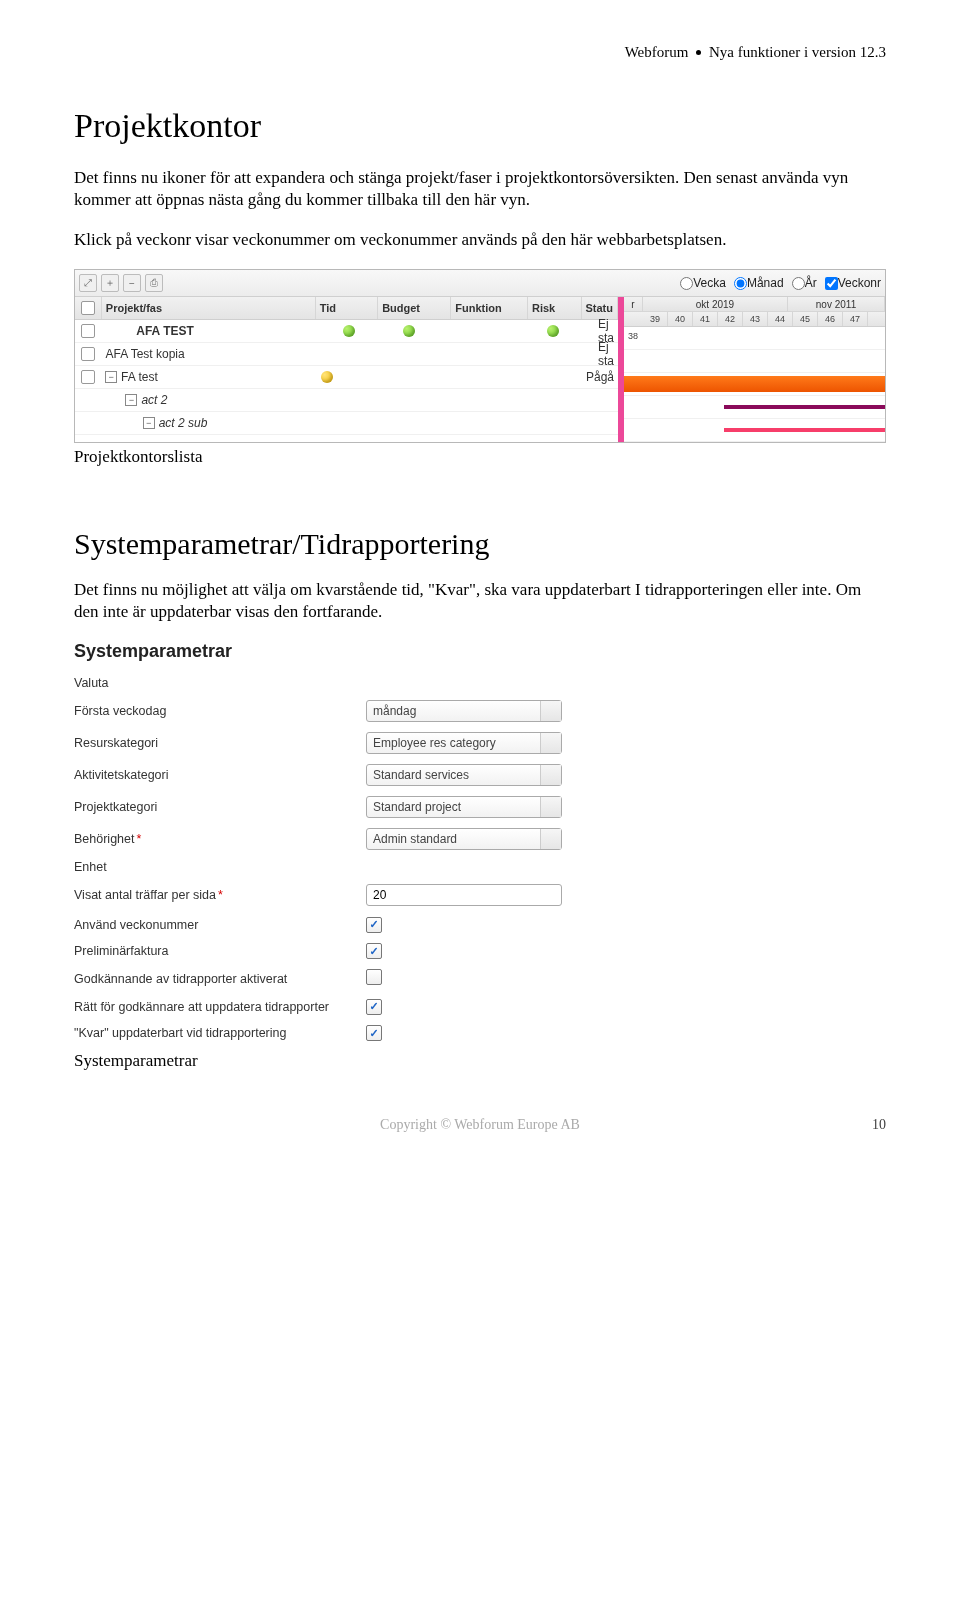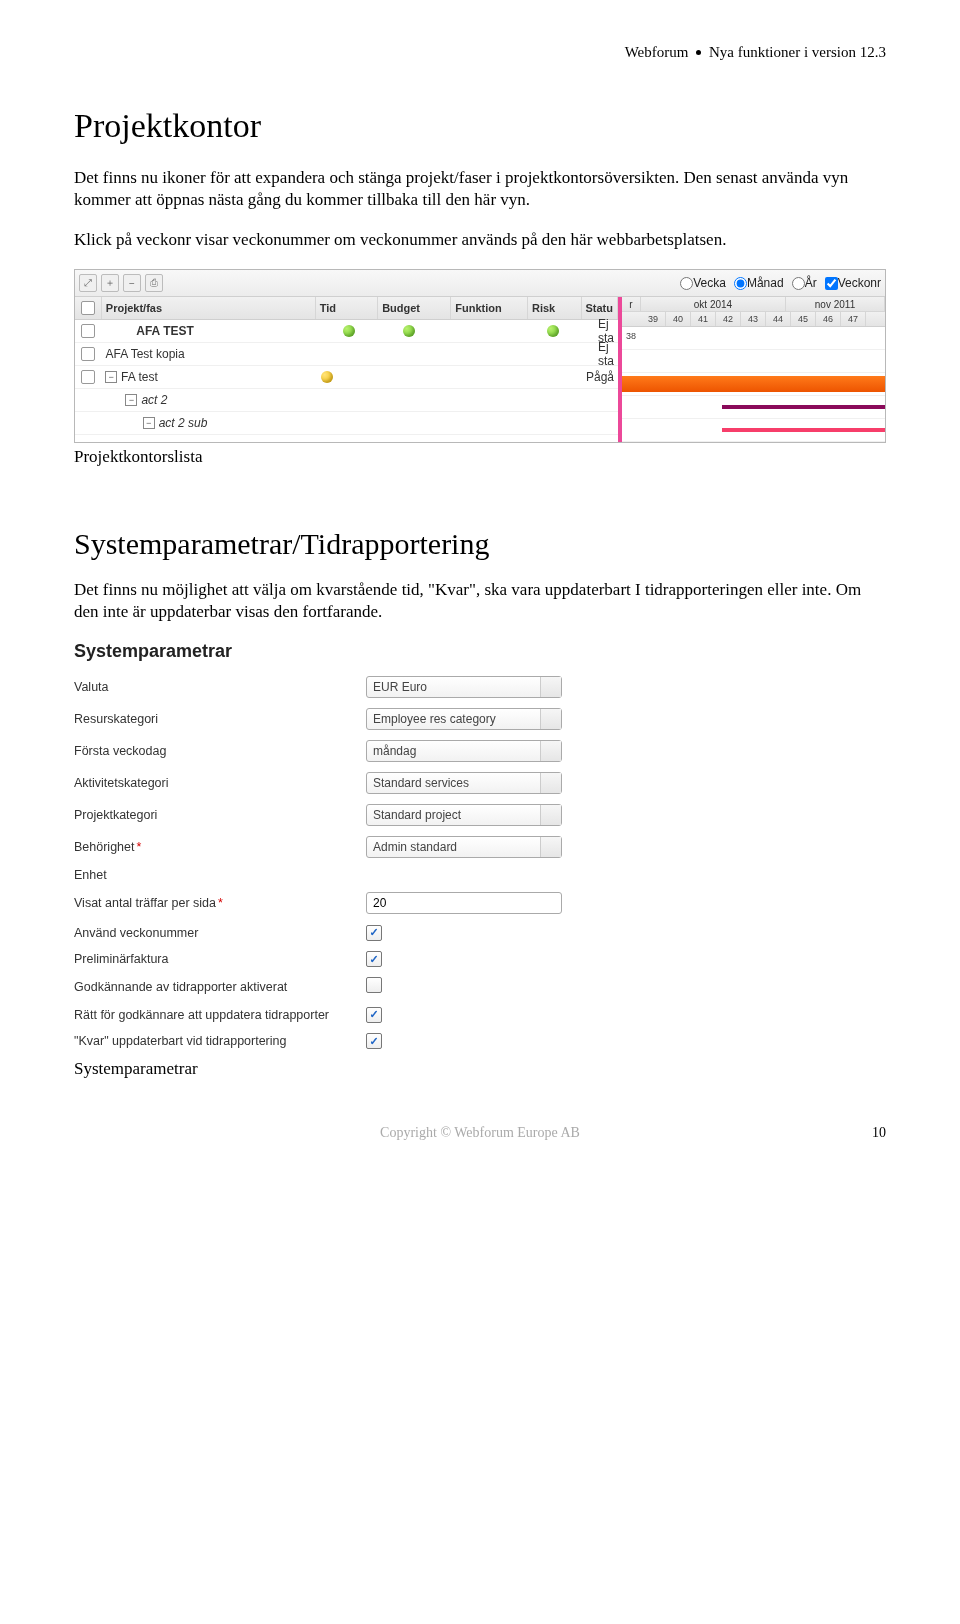--- a/index.html
+++ b/index.html
@@ -46,21 +46,21 @@
     height: 24px;
   }
   .footer-center {
     position: absolute;
     left: 0; right: 0;
     text-align: center;
   }
   .footer-right {
     position: absolute;
     right: 0;
-    color: #000000;
+    color: #404040;
   }
 
   
   .shot1 {
     border: 1px solid #b8b8b8;
     width: 810px;
     font-family: Arial, sans-serif;
     font-size: 12px;
     color: #333;
     background: #fff;
@@ -97,21 +97,21 @@
   }
   .shot1 .toolbar input[type=radio],
   .shot1 .toolbar input[type=checkbox] {
     margin: 0;
   }
   .shot1 .grid {
     display: flex;
   }
   .shot1 .leftpane {
     width: 543px;
-    border-right: 4px solid #ec4899;
+    border-right: 6px solid #ec4899;
   }
   .shot1 .rightpane {
     flex: 1;
     overflow: hidden;
   }
   .shot1 .colhead {
     display: flex;
     background: linear-gradient(#f1f1f1, #e4e4e4);
     border-bottom: 1px solid #cfcfcf;
     height: 22px;
@@ -435,21 +435,21 @@
             <div class="c-bud"></div>
             <div class="c-fun"></div>
             <div class="c-risk"></div>
           <div class="c-stat"></div>
         </div>
       </div>
 
       <div class="rightpane">
         <div class="monthhead">
           <div style="width:18px;">r</div>
-          <div style="width:144px;">okt 2014</div>
+          <div style="width:144px;">okt 2019</div>
           <div style="flex:1;">nov 2011</div>
         </div>
         <div class="weekhead">
           <div>38</div>
           <div>39</div>
           <div>40</div>
           <div>41</div>
           <div>42</div>
           <div>43</div>
           <div>44</div>
@@ -475,41 +475,35 @@
   <div class="caption">Projektkontorslista</div>
 
   <h2 class="title2">Systemparametrar/Tidrapportering</h2>
   <p class="body">Det finns nu möjlighet att välja om kvarstående tid, "Kvar", ska vara uppdaterbart I tidrapporteringen eller inte. Om den inte är uppdaterbar visas den fortfarande.</p>
 
   <div class="shot2">
     <h3>Systemparametrar</h3>
 
     <div class="frow">
       <div class="flabel">Valuta</div>
+    </div>
+    <div class="frow">
+      <div class="flabel">Första veckodag</div>
       <div class="fcontrol">
           <div class="dropdown">
-            <span>EUR Euro</span>
+            <span>måndag</span>
             <span class="caret"></span>
           </div>
         </div>
     </div>
     <div class="frow">
       <div class="flabel">Resurskategori</div>
       <div class="fcontrol">
           <div class="dropdown">
             <span>Employee res category</span>
-            <span class="caret"></span>
-          </div>
-        </div>
-    </div>
-    <div class="frow">
-      <div class="flabel">Första veckodag</div>
-      <div class="fcontrol">
-          <div class="dropdown">
-            <span>måndag</span>
             <span class="caret"></span>
           </div>
         </div>
     </div>
     <div class="frow">
       <div class="flabel">Aktivitetskategori</div>
       <div class="fcontrol">
           <div class="dropdown">
             <span>Standard services</span>
             <span class="caret"></span>

